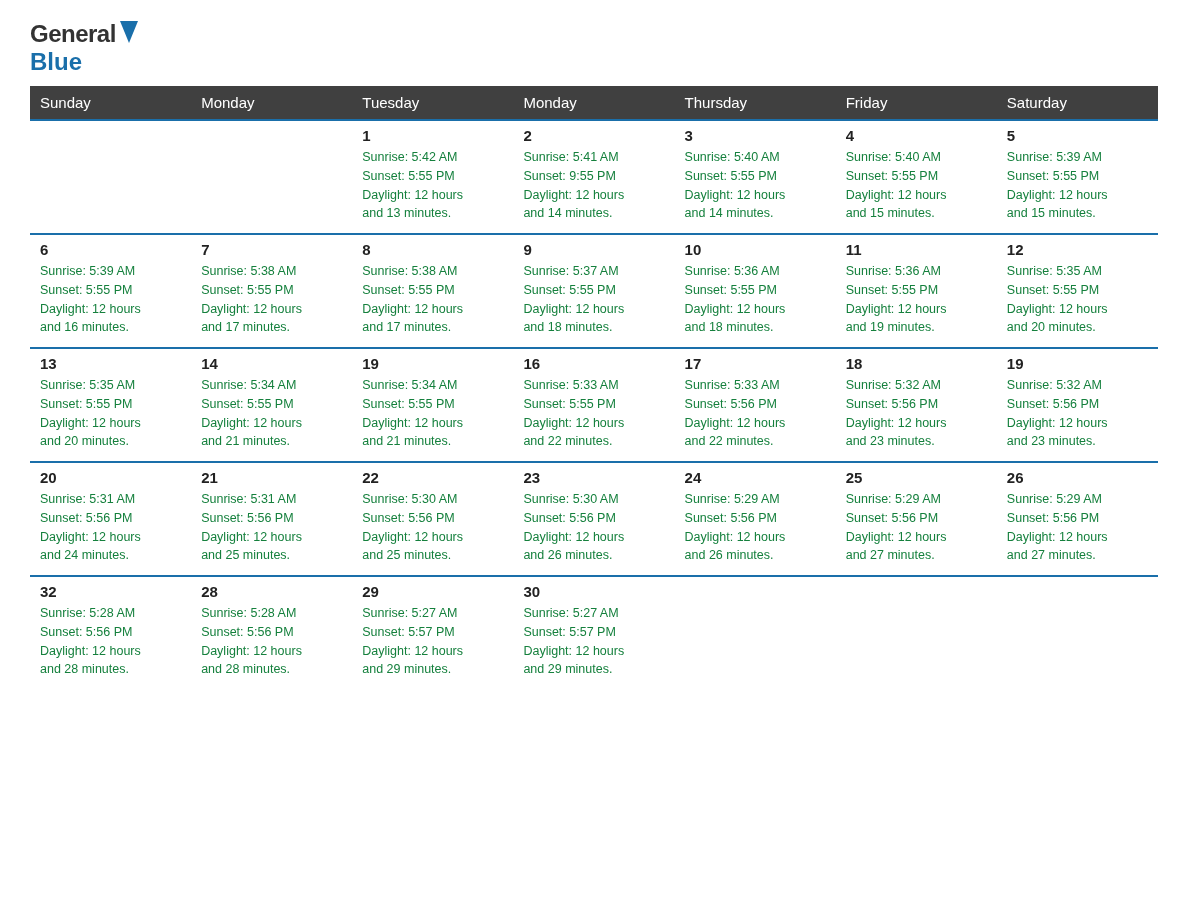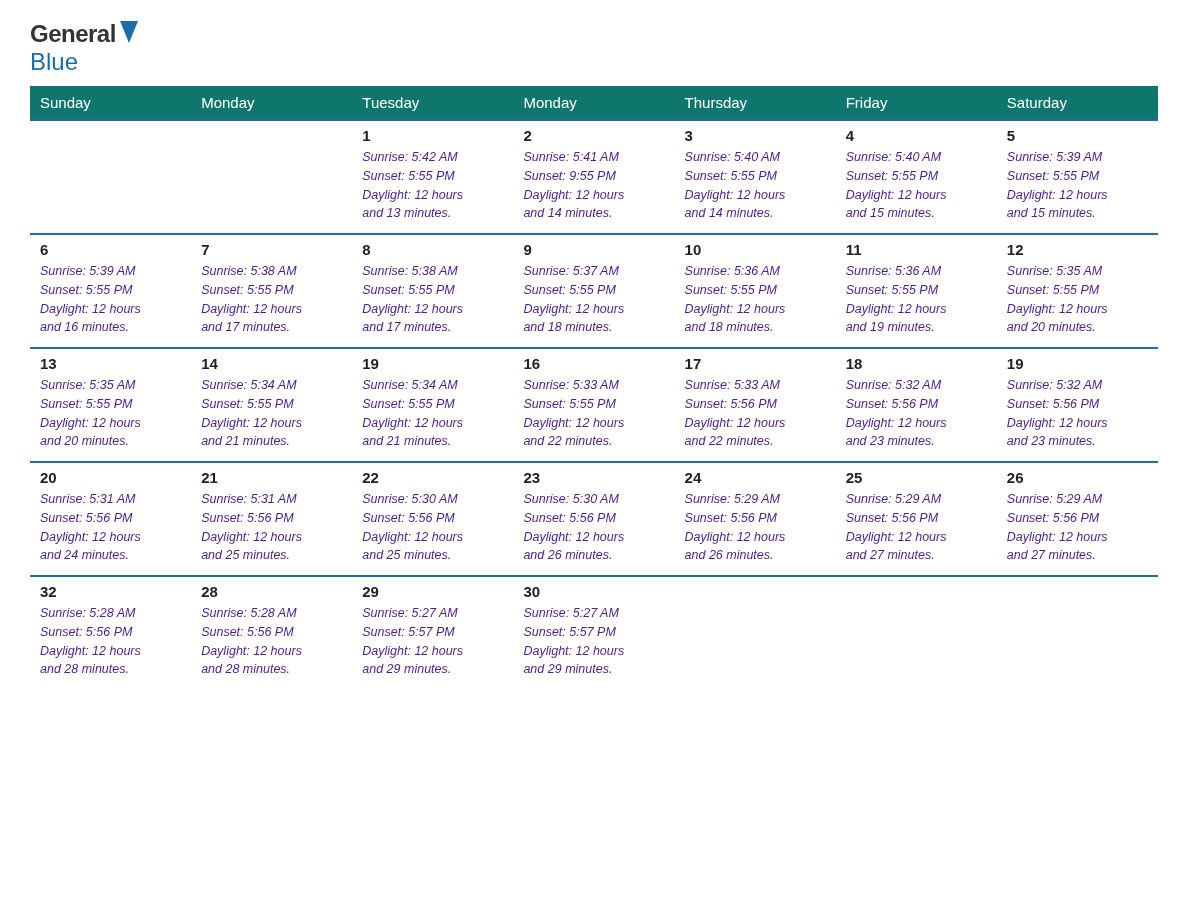--- a/index.html
+++ b/index.html
@@ -29,21 +29,21 @@
       font-size: 20px;
       color: #444;
       margin-top: 4px;
     }
     .calendar {
       width: 100%;
       border-collapse: collapse;
       margin-top: 8px;
     }
     .calendar thead tr {
-      background-color: #0f766e;
+      background-color: #404040;
       color: #fff;
     }
     .calendar thead th {
       padding: 8px 10px;
       text-align: left;
       font-size: 15px;
       font-weight: normal;
       border: none;
     }
     .calendar tbody td {
@@ -60,42 +60,41 @@
     }
     .day-number {
       font-size: 15px;
       font-weight: bold;
       color: #222;
       display: block;
       margin-bottom: 4px;
     }
     .day-info {
       font-size: 12.5px;
-      color: #4c1d95;
+      color: #15803d;
       line-height: 1.5;
-      font-style: italic;
     }
     .logo-wrapper {
       display: flex;
       flex-direction: column;
       align-items: flex-start;
     }
     .logo-line1 {
       display: flex;
       align-items: center;
     }
     .logo-general {
       font-size: 24px;
       font-weight: bold;
       color: #333;
       letter-spacing: -0.5px;
     }
     .logo-blue {
       font-size: 24px;
-      font-weight: normal;
+      font-weight: bold;
       color: #1a6faa;
     }
   </style>
 </head>
 <body>
 
 <div class="header-area">
   <div class="logo-wrapper">
     <div class="logo-line1">
       <span class="logo-general">General</span>

